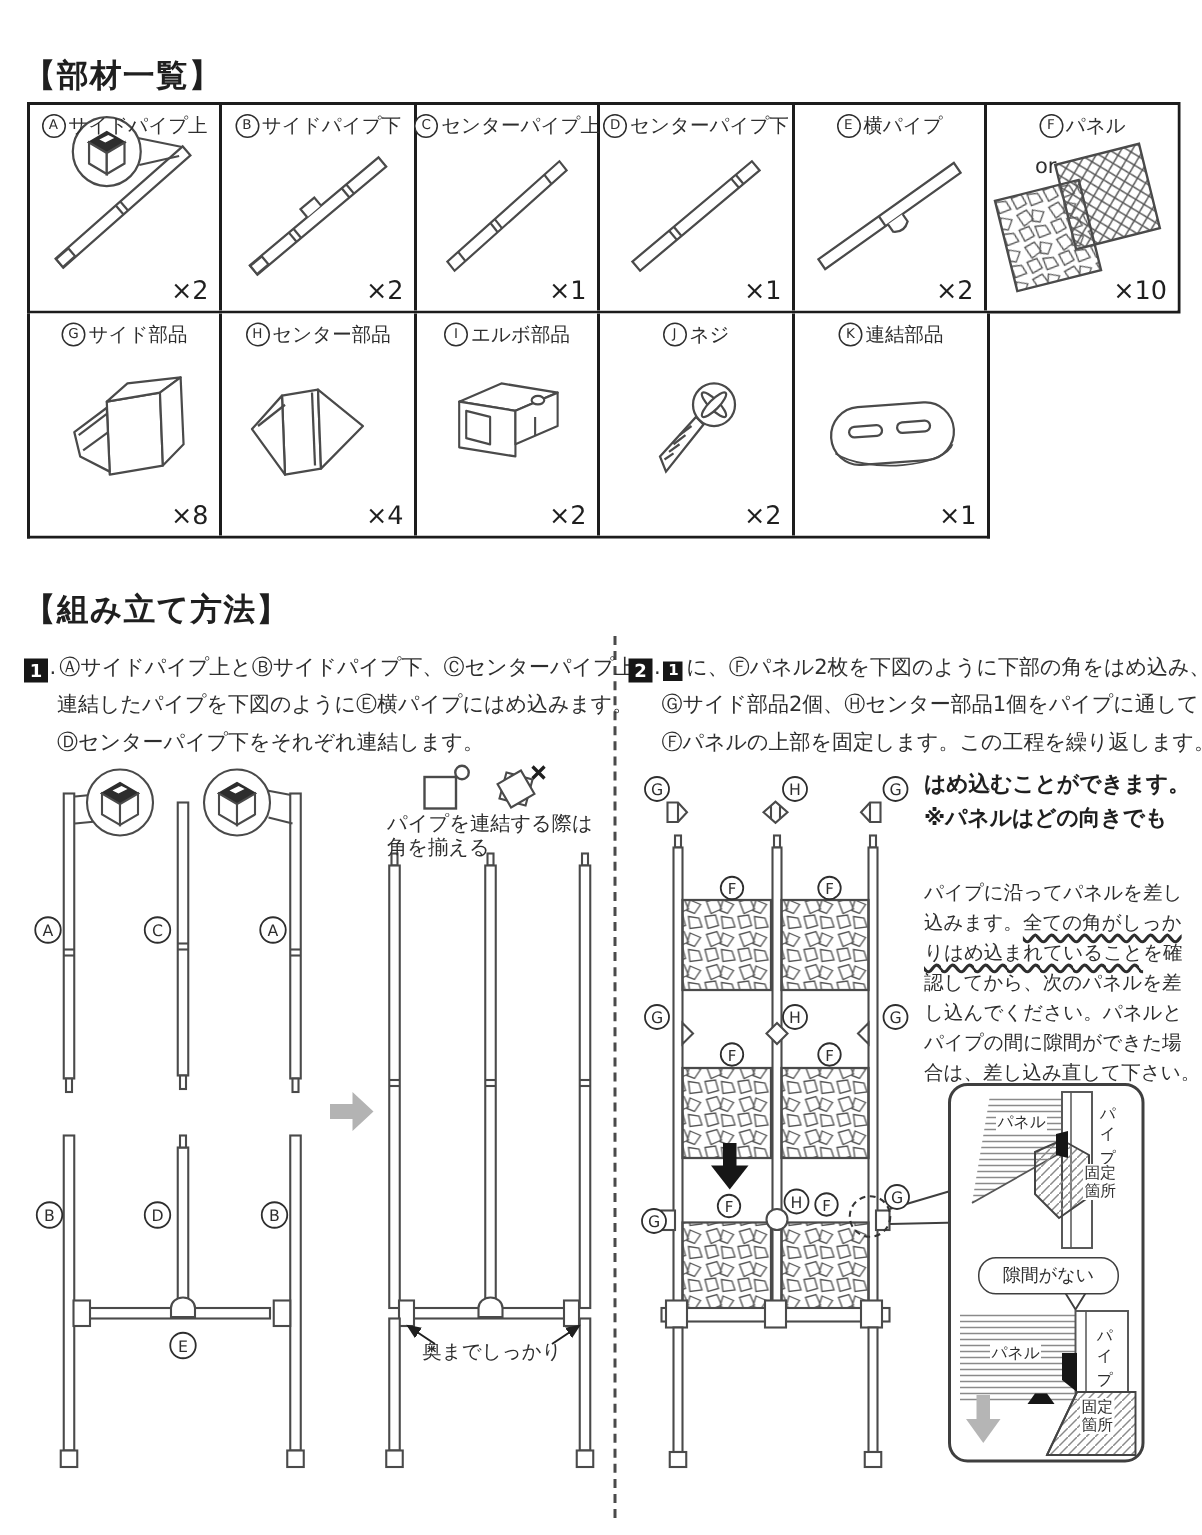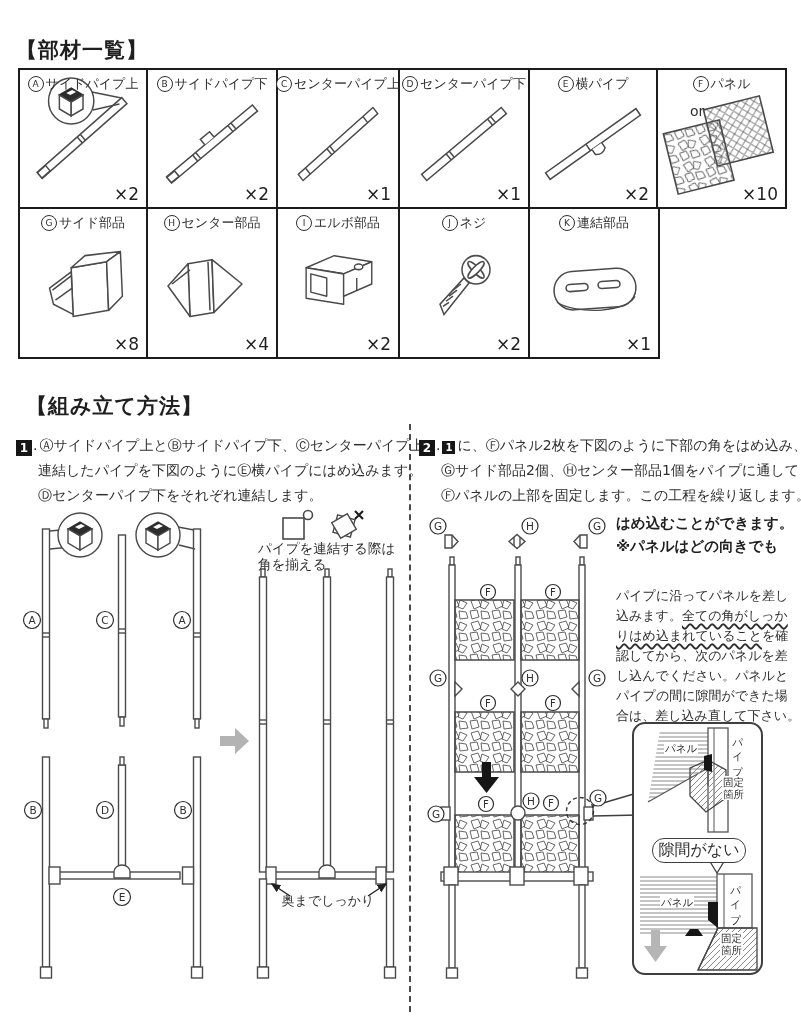--- a/index.html
+++ b/index.html
@@ -54,21 +54,21 @@
     position:absolute; left:632px; top:722px; width:131px; height:253px; box-sizing:border-box;
     border:2px solid #3f3f3f; border-radius:13px; background:#fff; z-index:3;
   }
   .inset svg { position:absolute; inset:0; }
   .ilbl { position:absolute; background:#fff; font-size:10.5px; color:#2e2e2e; line-height:12px; padding:0 1px; z-index:2; }
   .vtext { writing-mode:vertical-rl; text-orientation:upright; letter-spacing:2px; padding:1px 0; }
   .fixlbl span { display:block; }
   .bubble {
     position:absolute; left:18px; top:114px; width:92px; height:23px; border:1.5px solid #3f3f3f;
     border-radius:12px; background:#fff; display:flex; align-items:center; justify-content:center;
-    font-size:16px; color:#2e2e2e; z-index:2;
+    font-size:12px; color:#2e2e2e; z-index:2;
   }
   svg text { fill:#2e2e2e; }
 </style>
 </head>
 <body>
 
 <div id="page">
 
   <div class="sec-title" style="left:16px; top:36px;">【部材一覧】</div>
 
@@ -291,21 +291,21 @@
             <path d="M27,76 a42,16 0 0 0 78,-6" fill="none" stroke-width="1.2"></path>
             <rect x="36" y="58" width="22" height="7" rx="3.5" transform="rotate(-4 47 61)"></rect>
             <rect x="68" y="55" width="22" height="7" rx="3.5" transform="rotate(-4 79 58)"></rect>
           </g>
         </svg>
         <div class="pcount">×1</div>
       </div>
     </div>
   </div>
 
-  <div class="sec-title" style="left:26px; top:392px;">【組み立て方法】</div>
+  <div class="sec-title" style="left:16px; top:392px;">【組み立て方法】</div>
 
   <div class="divider"></div>
 
   <div class="steptext" style="left:16px; top:433px; width:400px;">
     <div>
       <span class="stepnum">1</span><span class="step-dot">.</span><span>Ⓐサイドパイプ上とⒷサイドパイプ下、Ⓒセンターパイプ上と</span>
     </div>
     <div class="indent">連結したパイプを下図のようにⒺ横パイプにはめ込みます。</div>
     <div class="indent">Ⓓセンターパイプ下をそれぞれ連結します。</div>
   </div>

